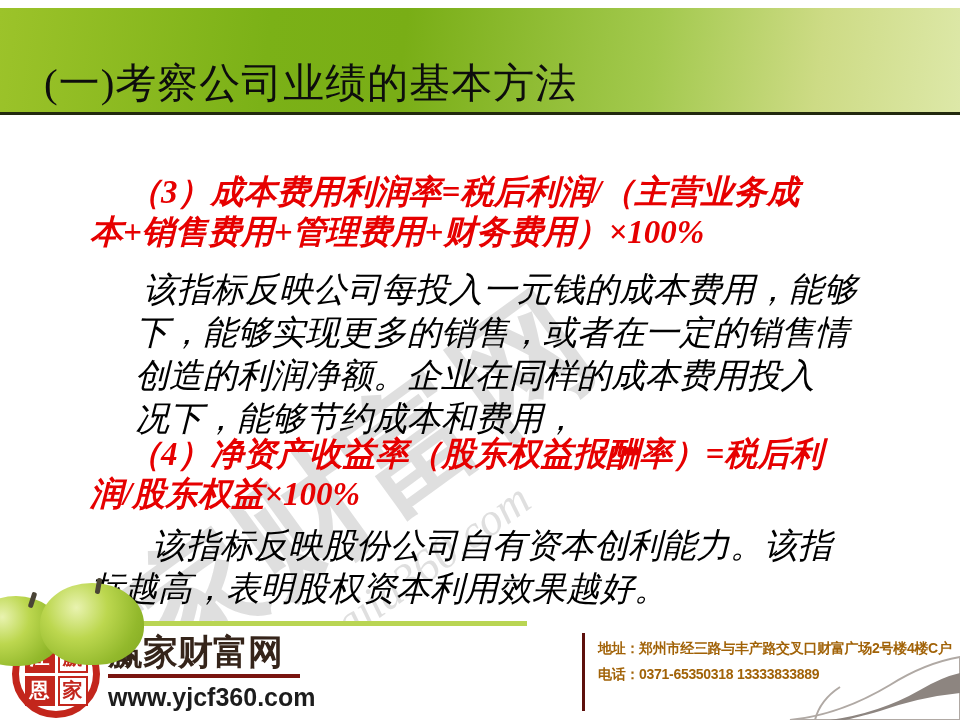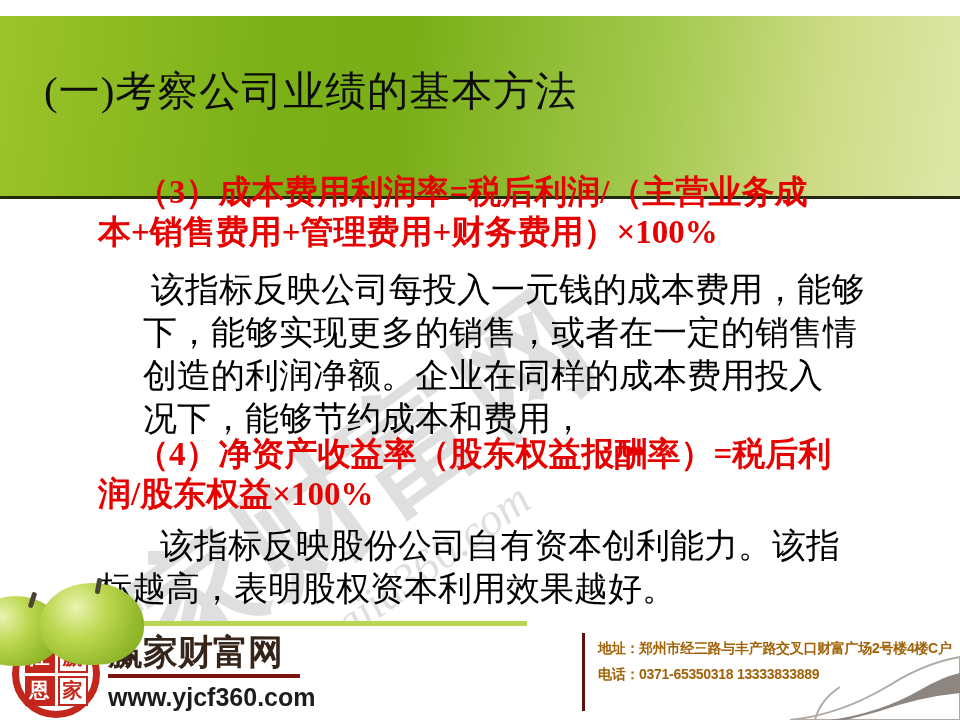--- a/index.html
+++ b/index.html
@@ -4,40 +4,40 @@
 <style>
   * { margin:0; padding:0; box-sizing:border-box; }
   html,body { background:#888; }
   .slide {
     position:relative; width:960px; height:720px; margin:0 auto;
     background:#ffffff; overflow:hidden;
     font-family:"Liberation Serif","DejaVu Serif",serif;
   }
   
   .header {
-    position:absolute; top:16px; left:0; width:960px; height:183px;
+    position:absolute; top:8px; left:0; width:960px; height:107px;
     background:linear-gradient(97deg,#9cc32a 0%,#7bb117 28%,#79ae16 42%,#a3c94e 68%,#cddb85 85%,#dde8a8 100%);
     border-bottom:3px solid #22290e;
   }
   .title {
     position:absolute; left:44px; top:52px;
     font-size:41px; line-height:46px; color:#0d0d0d; font-weight:500;
     letter-spacing:1px; white-space:nowrap;
   }
   
   .watermark {
     position:absolute; left:-30px; top:430px; width:700px;
     transform:rotate(-36deg); transform-origin:center;
     color:rgba(170,170,170,0.38); text-align:center; z-index:1;
     pointer-events:none;
   }
   .watermark .wm-main { font-size:130px; font-weight:bold; white-space:nowrap; letter-spacing:4px; }
   .watermark .wm-sub  { font-size:46px; font-style:italic; white-space:nowrap; margin-top:-10px; }
   
-  .para { position:absolute; left:98px; width:828px; z-index:2; }
+  .para { position:absolute; left:90px; width:828px; z-index:2;font-style:italic; }
   .line { white-space:nowrap; }
   .red   { color:#e60000; font-weight:bold; font-size:33px; line-height:40px; }
   .black { color:#000000; font-size:34px; line-height:43px; }
   .formula3 { top:172px; }
   .desc3    { top:268px;margin-left:45px; }
   .formula4 { top:434px; }
   .desc4    { top:524px; }
   .ind38 { padding-left:38px; }
   .ind8  { padding-left:8px;  }
   .ind62 { padding-left:62px; }

